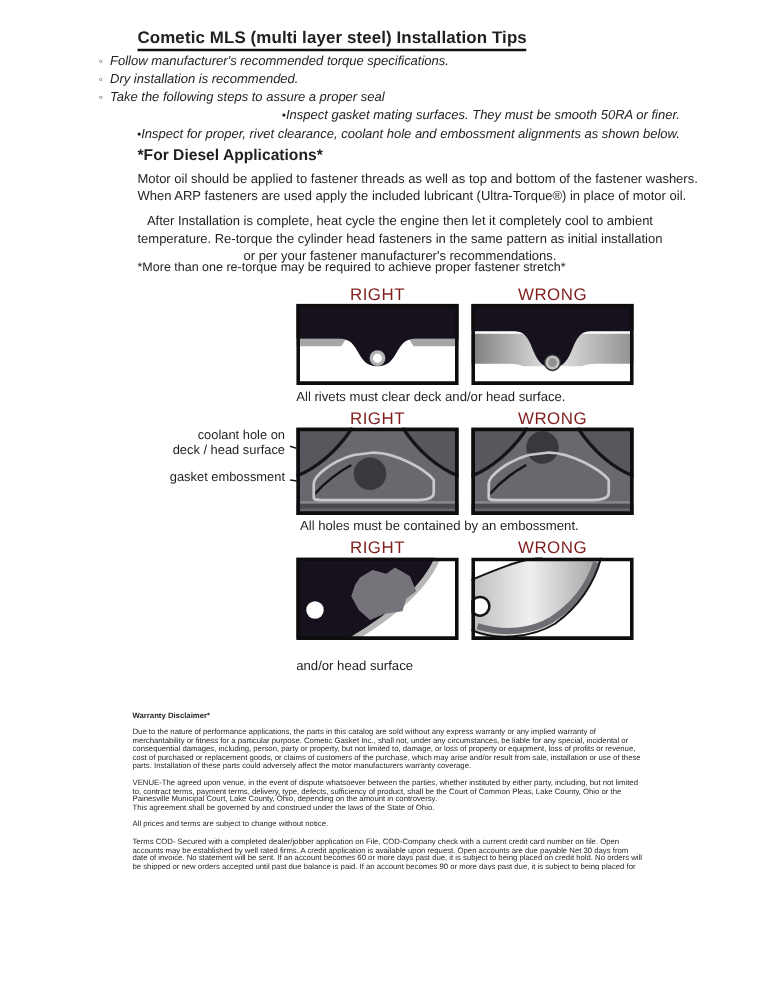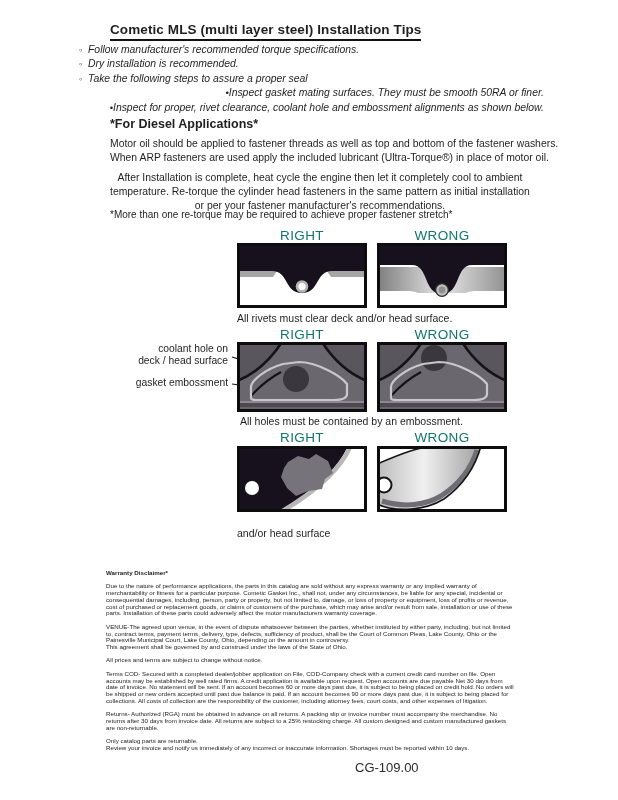--- a/index.html
+++ b/index.html
@@ -1,35 +1,35 @@
 <!DOCTYPE html>
 <html><head>
 <meta charset="utf-8">
 <style>
   html,body { margin:0; padding:0; background:#ffffff; }
   .page {
-    position:relative; width:618px; height:800px; background:#ffffff;
+    position:relative; width:618px; height:696px; background:#ffffff;
     font-family:"Liberation Sans", sans-serif; color:#1f1f1f; overflow:hidden;
   }
   .title {
     position:absolute; left:110px; top:22px; margin:0;
     font-size:13.5px; font-weight:bold; letter-spacing:0.1px;
     border-bottom:2px solid #111; padding-bottom:2px; display:inline-block;
   }
   .bullets { position:absolute; left:79px; top:43px; font-size:10.4px;font-style:italic; }
   .brow { line-height:14.4px; white-space:nowrap; }
   .brow .glyph { display:inline-block; width:9px; font-size:9.5px; }
   .brow.sub { padding-left:25px;text-align:right; }
   .diesel-h { position:absolute; left:110px; top:117px; margin:0; font-size:12.5px; font-weight:bold; }
   .para { position:absolute; left:110px; font-size:10.4px; line-height:14px; white-space:nowrap; }
   .p1 { top:137px; }
   .p2 { top:171px;text-align:center; }
   .note { position:absolute; left:110px; top:209px; font-size:10px; white-space:nowrap; }
 
-  .dlabel { position:absolute; width:130px; text-align:center; font-size:13.5px; letter-spacing:0.4px; color:#0f766e; }
+  .dlabel { position:absolute; width:130px; text-align:center; font-size:13.5px; letter-spacing:0.4px; color:#7f1d1d; }
   .lab-r1l { left:237px; top:228px; }  .lab-r1r { left:377px; top:228px; }
   .lab-r2l { left:237px; top:327px; }  .lab-r2r { left:377px; top:327px; }
   .lab-r3l { left:237px; top:430px; }  .lab-r3r { left:377px; top:430px; }
 
   svg.dbox { position:absolute; display:block; }
   .box-r1l { left:237px; top:243px; }  .box-r1r { left:377px; top:243px; }
   .box-r2l { left:237px; top:342px; }  .box-r2r { left:377px; top:342px; }
   .box-r3l { left:237px; top:446px; }  .box-r3r { left:377px; top:446px; }
 
   .dcap { position:absolute; font-size:10.5px; white-space:nowrap; }

